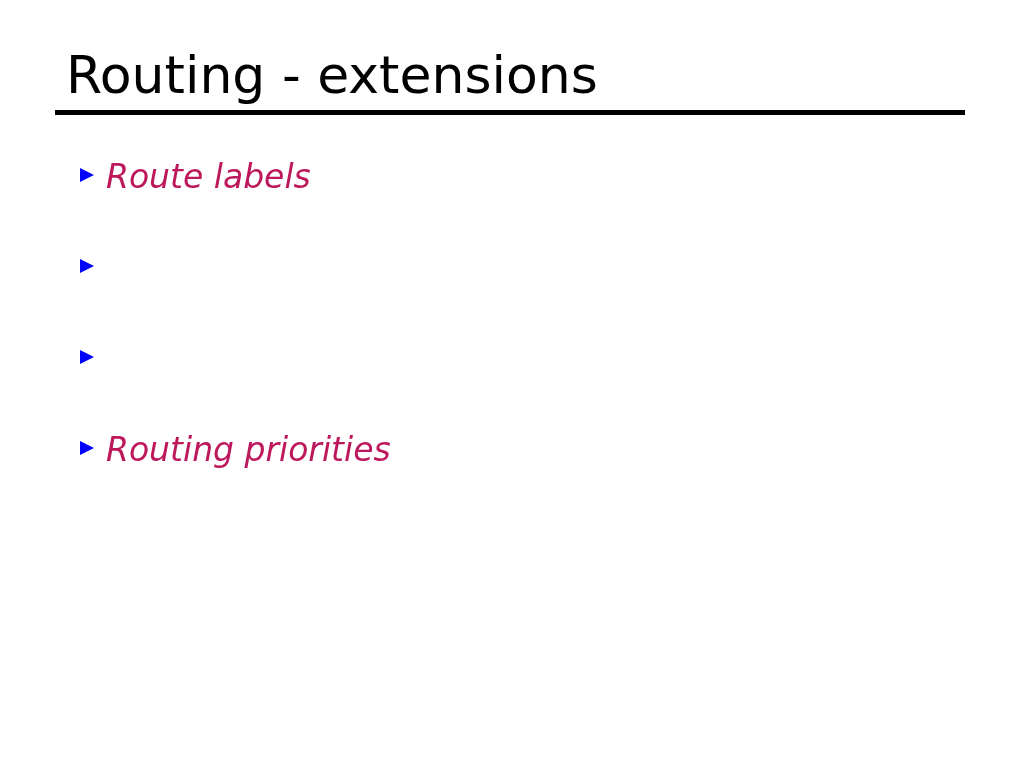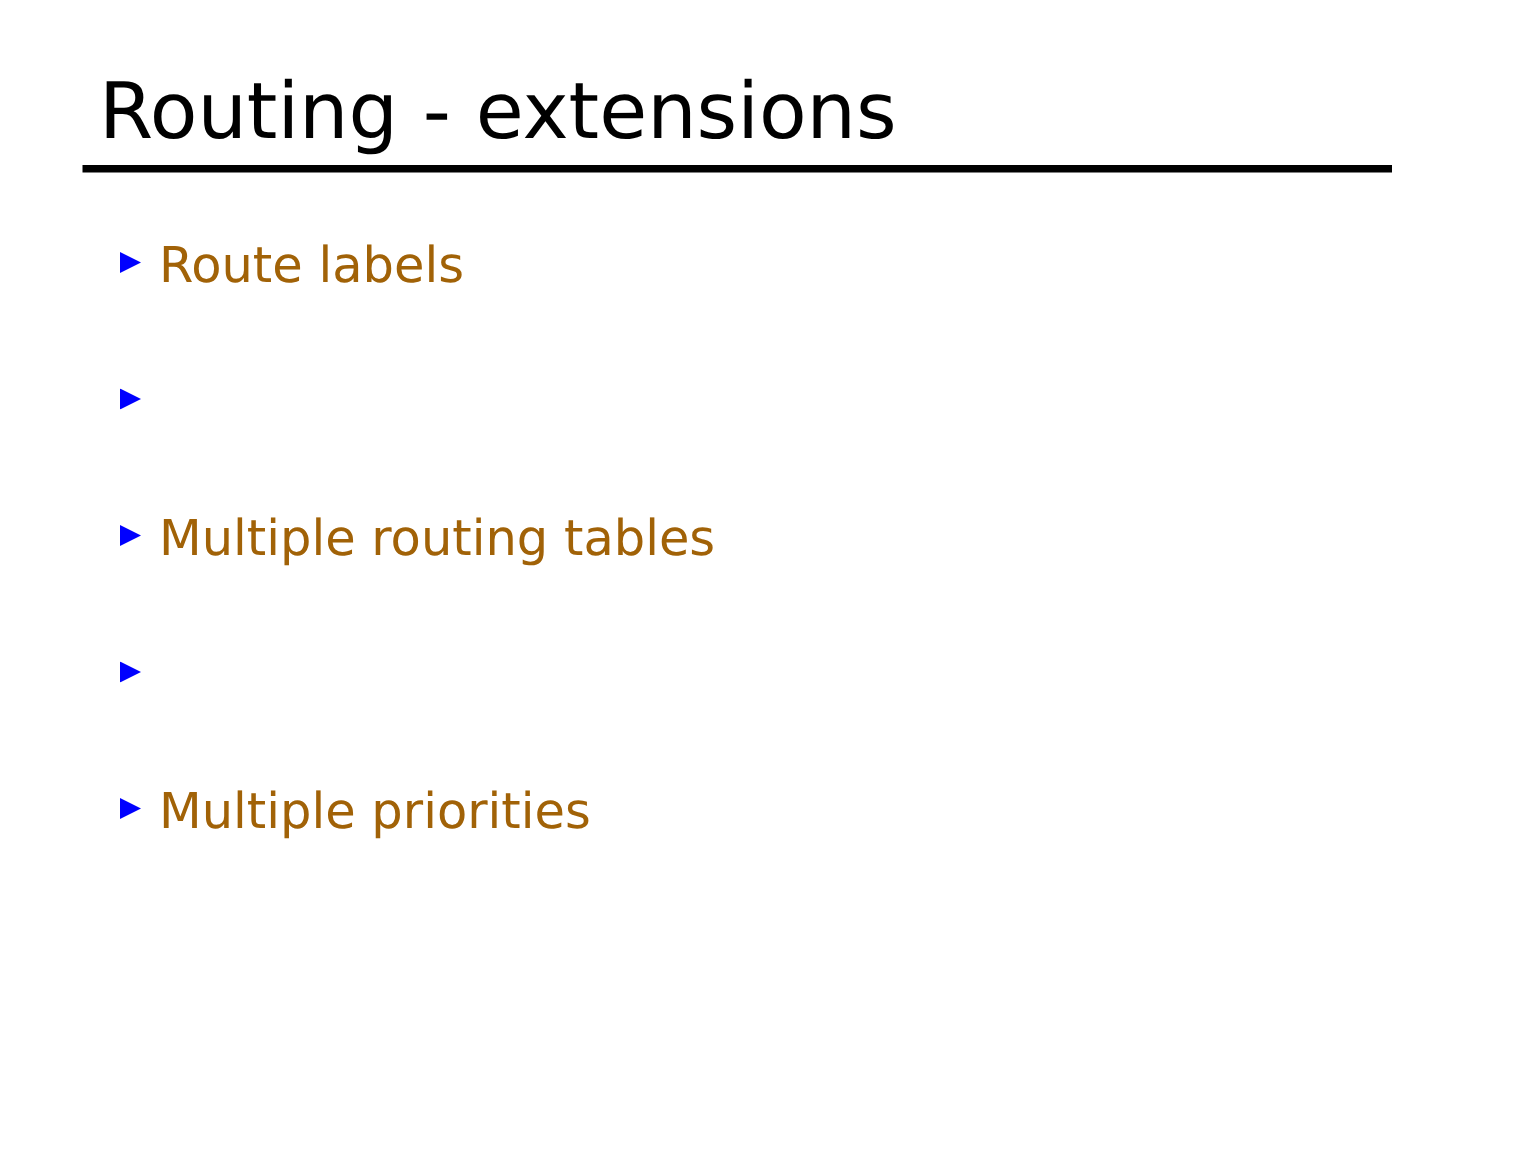--- a/index.html
+++ b/index.html
@@ -12,20 +12,21 @@
     font-family: "DejaVu Sans", "Liberation Sans", sans-serif;
     -webkit-font-smoothing: antialiased;
   }
 
   .slide {
     position: relative;
     width: 928px;
     height: 768px;
     background: #ffffff;
     overflow: hidden;
+    padding-left: 37px;
   }
 
   
   .title-block {
     position: absolute;
     left: 55px;
     top: 46px;
     width: 916px;
   }
 
@@ -75,22 +76,23 @@
   }
 
   .bullet-marker svg {
     display: block;
   }
 
   .bullet-text {
     flex: 0 1 auto;
     font-size: 33px;
     line-height: 34px;
-    color: #a16207;
+    color: #be185d;
     white-space: nowrap;
+    font-style: italic;
   }
 </style>
 </head>
 <body>
 
 <div class="slide">
 
   <div class="title-block">
     <h1 class="slide-title">Routing - extensions</h1>
   </div>
@@ -109,41 +111,33 @@
     </li>
 
     <li class="bullet-item">
       <span class="bullet-marker">
         <svg width="14" height="14" viewBox="0 0 14 14" aria-hidden="true">
           <polygon points="0,0 14,7 0,14" fill="#0000ff"></polygon>
         </svg>
       </span>
     </li>
 
-    <li class="bullet-item">
-      <span class="bullet-marker">
-        <svg width="14" height="14" viewBox="0 0 14 14" aria-hidden="true">
-          <polygon points="0,0 14,7 0,14" fill="#0000ff"></polygon>
-        </svg>
-      </span>
-      <span class="bullet-text">Multiple routing tables</span>
-    </li>
 
     <li class="bullet-item">
       <span class="bullet-marker">
         <svg width="14" height="14" viewBox="0 0 14 14" aria-hidden="true">
           <polygon points="0,0 14,7 0,14" fill="#0000ff"></polygon>
         </svg>
       </span>
     </li>
 
     <li class="bullet-item">
       <span class="bullet-marker">
         <svg width="14" height="14" viewBox="0 0 14 14" aria-hidden="true">
           <polygon points="0,0 14,7 0,14" fill="#0000ff"></polygon>
         </svg>
       </span>
-      <span class="bullet-text">Multiple priorities</span>
+      <span class="bullet-text">Routing priorities</span>
     </li>
 
   </ul>
 
 </div>
 
 </body></html>

